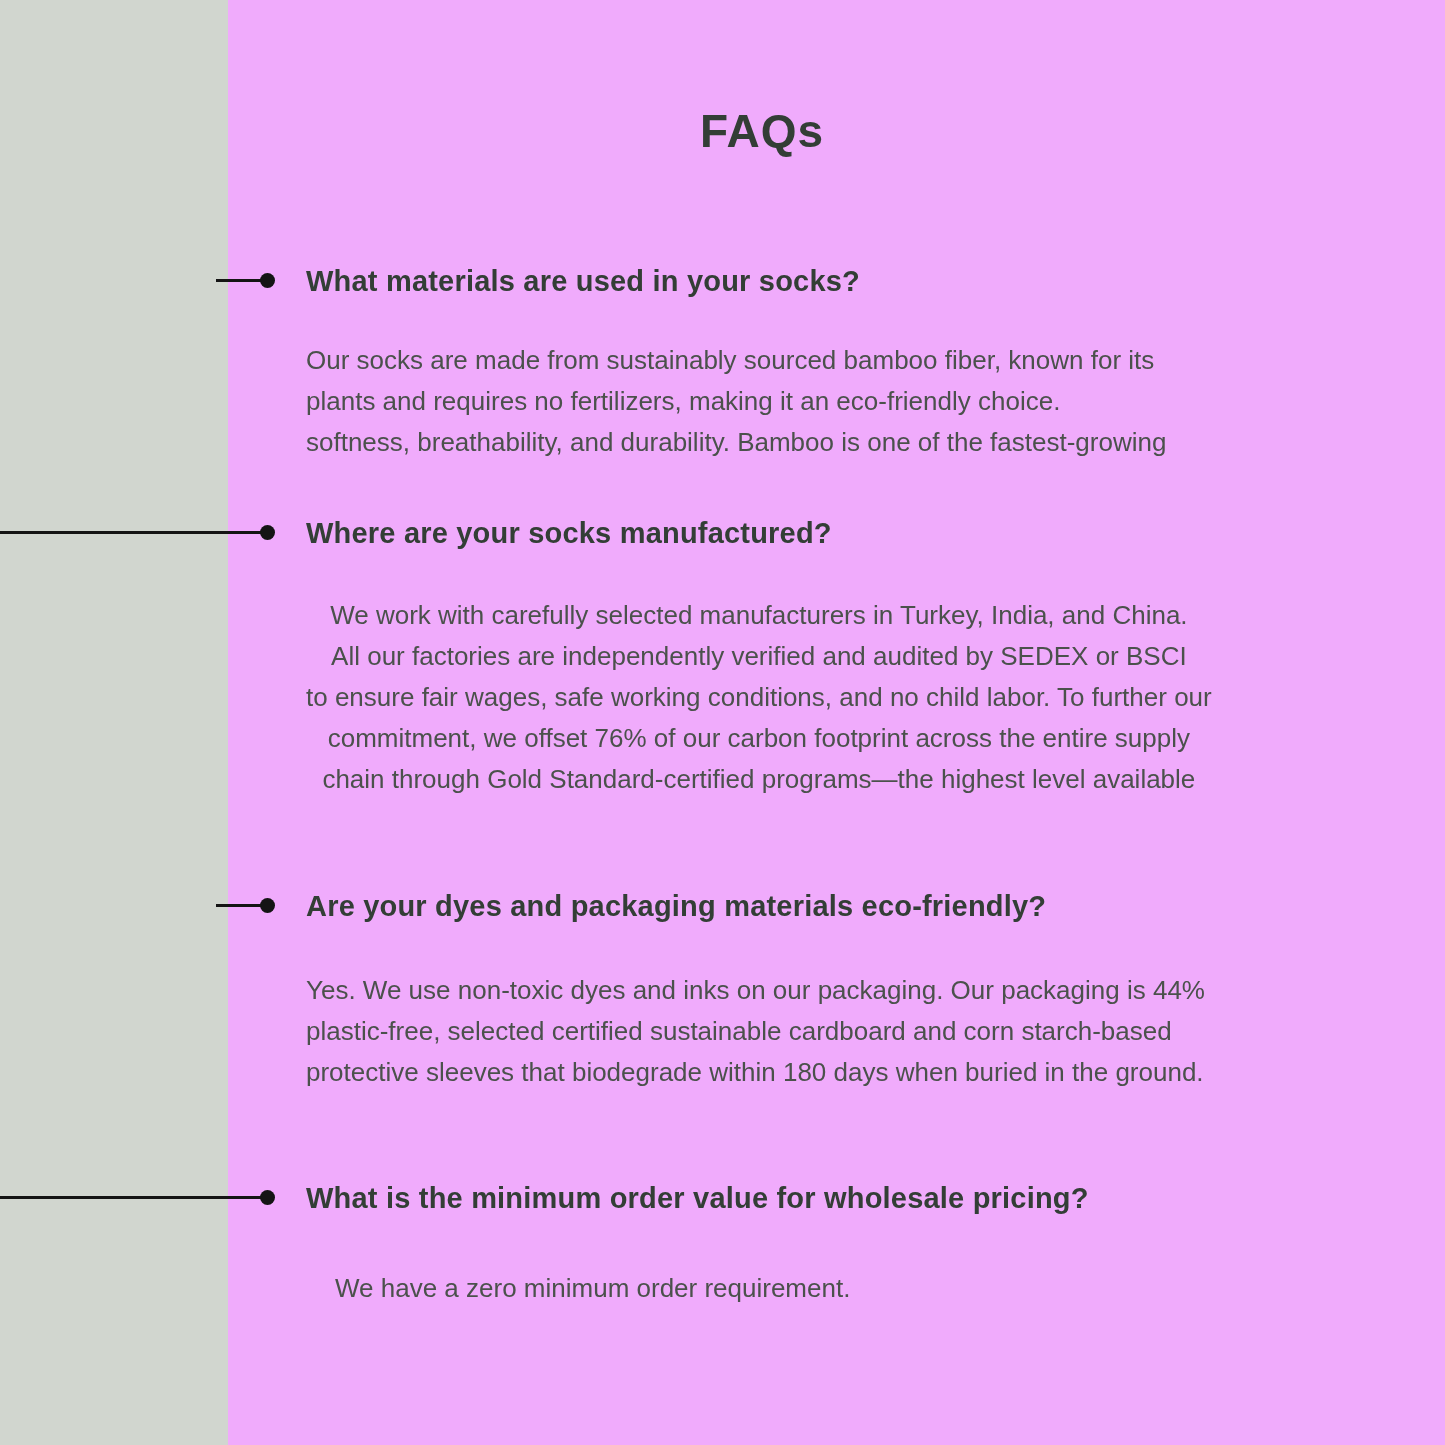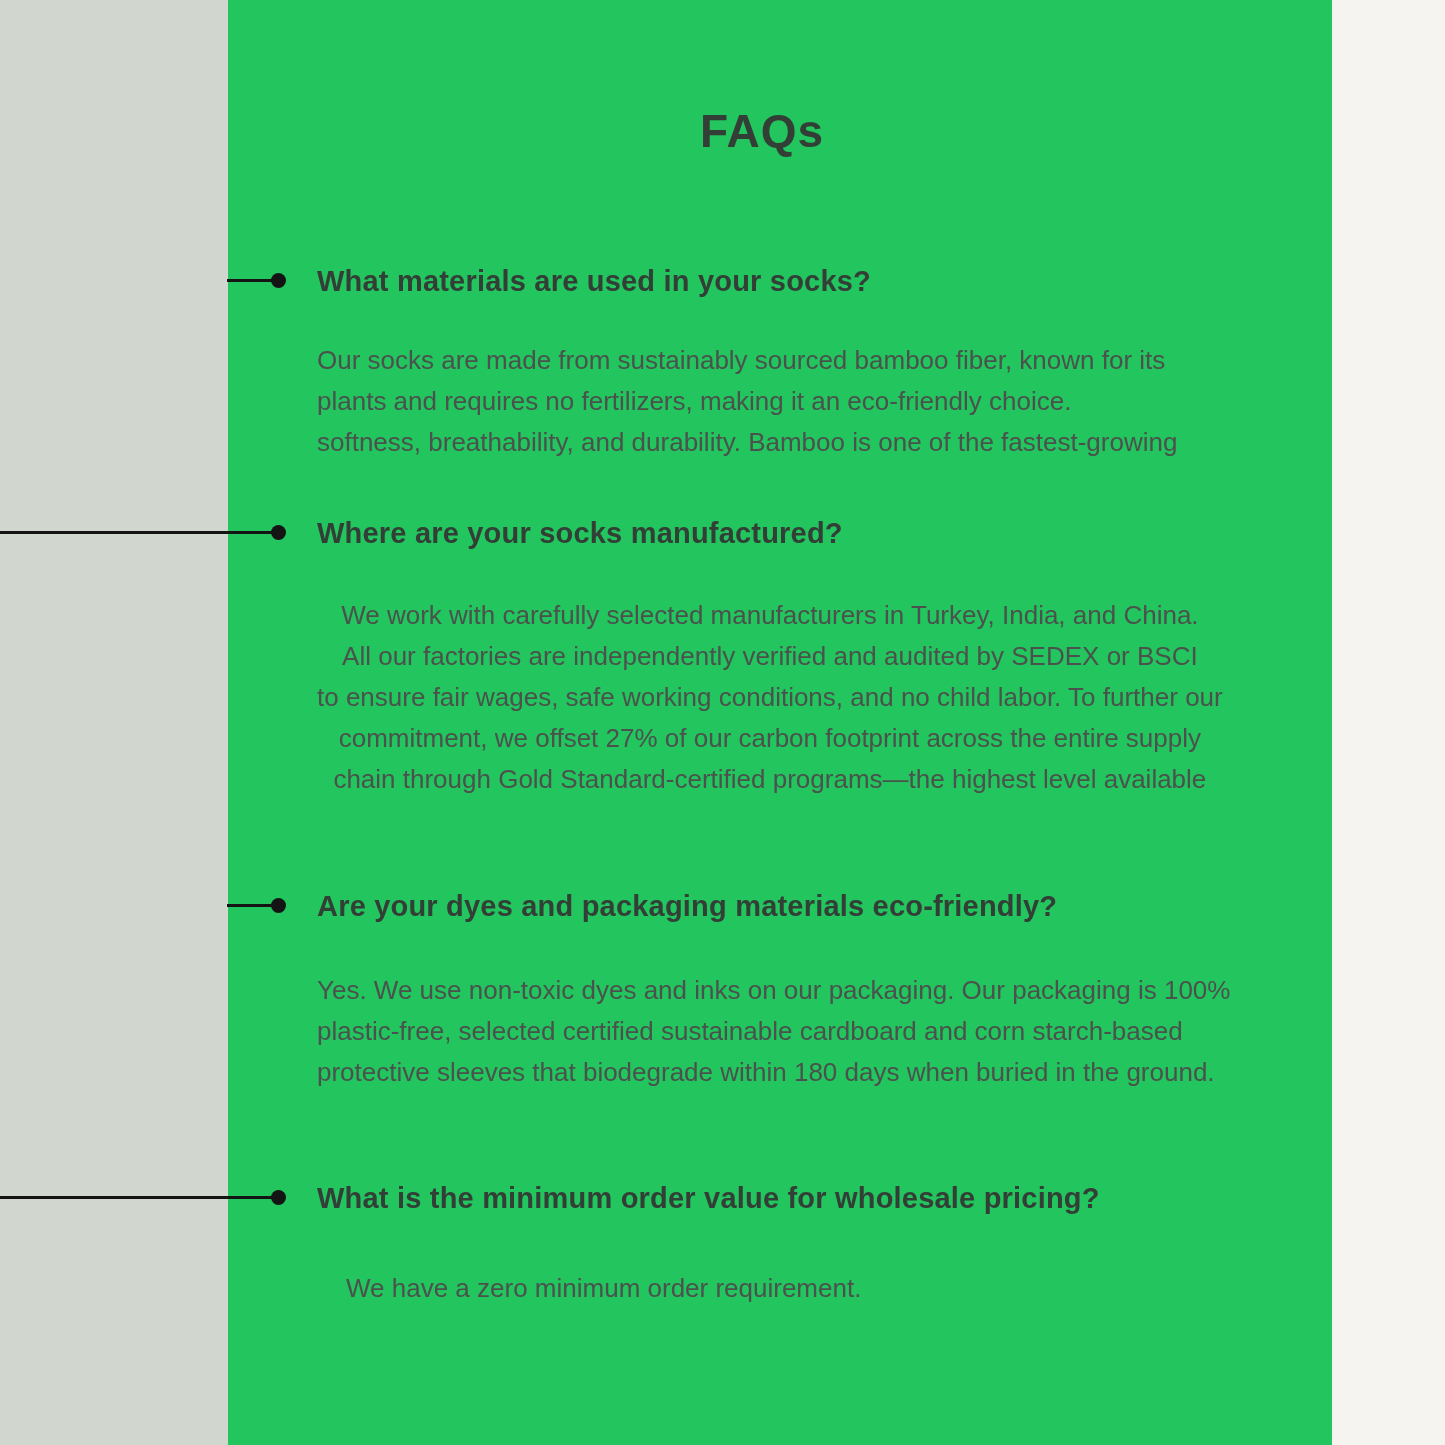--- a/index.html
+++ b/index.html
@@ -3,23 +3,23 @@
 <meta charset="utf-8">
 <style>
   html, body {
     margin: 0;
     padding: 0;
     background: #f5f4f1;
     font-family: "Liberation Sans", sans-serif;
   }
   .canvas {
     position: relative;
-    width: 1332px;
+    width: 1445px;
     height: 1445px;
-    background: #22c55e;
+    background: #f0abfc;
     overflow: hidden;
   }
   .sidebar {
     position: absolute;
     left: 0;
     top: 0;
     width: 228px;
     height: 100%;
     background: #d1d6cf;
   }
@@ -31,21 +31,21 @@
     margin: 0;
     text-align: center;
     font-size: 46px;
     line-height: 1.1;
     font-weight: 800;
     letter-spacing: 1px;
     color: #333e36;
   }
   .faq-item {
     position: absolute;
-    left: 317px;
+    left: 306px;
     width: 1110px;
   }
   .item-1 { top: 263px; }
   .item-2 { top: 515px; }
   .item-3 { top: 888px; }
   .item-4 { top: 1180px; }
   .question {
     margin: 0;
     font-size: 29px;
     line-height: 36px;
@@ -117,33 +117,33 @@
   <section class="faq-item item-2">
     <div class="marker long">
       <span class="line"></span>
       <span class="dot"></span>
     </div>
     <h2 class="question">Where are your socks manufactured?</h2>
     <div class="answer">
         <div>We work with carefully selected manufacturers in Turkey, India, and China.</div>
         <div>All our factories are independently verified and audited by SEDEX or BSCI</div>
         <div>to ensure fair wages, safe working conditions, and no child labor. To further our</div>
-        <div>commitment, we offset 27% of our carbon footprint across the entire supply</div>
+        <div>commitment, we offset 76% of our carbon footprint across the entire supply</div>
         <div>chain through Gold Standard-certified programs—the highest level available</div>
       </div>
   </section>
 
   <section class="faq-item item-3">
     <div class="marker short">
       <span class="line"></span>
       <span class="dot"></span>
     </div>
     <h2 class="question">Are your dyes and packaging materials eco-friendly?</h2>
     <div class="answer">
-        <div>Yes. We use non-toxic dyes and inks on our packaging. Our packaging is 100%</div>
+        <div>Yes. We use non-toxic dyes and inks on our packaging. Our packaging is 44%</div>
         <div>plastic-free, selected certified sustainable cardboard and corn starch-based</div>
         <div>protective sleeves that biodegrade within 180 days when buried in the ground.</div>
       </div>
   </section>
 
   <section class="faq-item item-4">
     <div class="marker long">
       <span class="line"></span>
       <span class="dot"></span>
     </div>

